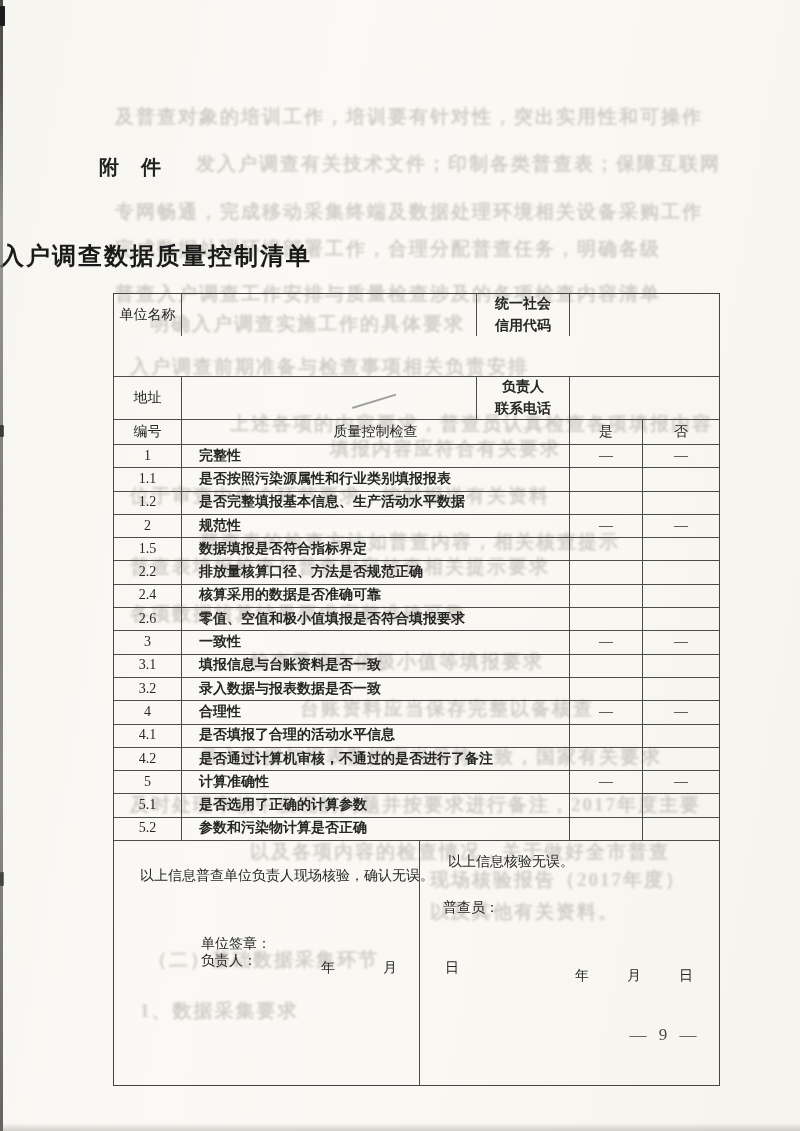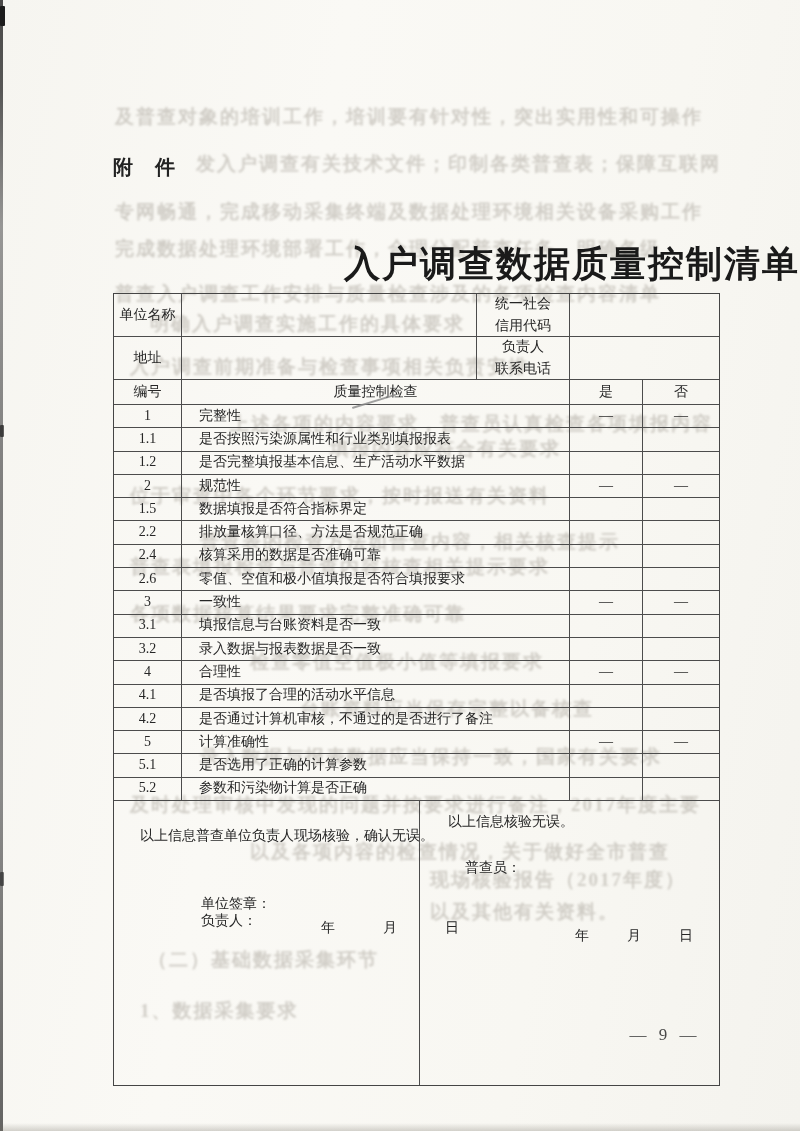--- a/index.html
+++ b/index.html
@@ -13,37 +13,37 @@
     background:linear-gradient(#111 0%,#222 8%,#777 20%,#555 45%,#666 70%,#333 100%);opacity:.75;}
   .edge-tick{position:absolute;left:0;background:#1c1c1c;width:5px;border-radius:1px;}
   .edge-bottom{position:absolute;left:0;top:1123px;width:100%;height:8px;
     background:linear-gradient(rgba(0,0,0,0),rgba(110,105,95,.28));}
   
   .ghost-layer{position:absolute;left:0;top:0;width:100%;height:100%;}
   .ghost{position:absolute;white-space:nowrap;font-size:19px;font-weight:600;
     letter-spacing:2px;color:#a9a49b;opacity:.5;filter:blur(1.2px);
     font-family:"Liberation Serif","DejaVu Serif",serif;}
   
-  .attachment{position:absolute;left:113px;top:154px;font-size:20px;font-weight:700;
+  .attachment{position:absolute;left:99px;top:154px;font-size:20px;font-weight:700;
     font-family:"Liberation Sans","DejaVu Sans",sans-serif;color:#222;letter-spacing:1px;}
-  .doc-title{position:absolute;left:0;top:240px;width:800px;text-align:right;
-    font-size:36px;font-weight:700;letter-spacing:2px;color:#1a1a1a;}
+  .doc-title{position:absolute;left:0;top:240px;width:800px;text-align:left;
+    font-size:24px;font-weight:700;letter-spacing:2px;color:#1a1a1a;}
   
   .form{position:absolute;left:113px;top:293px;width:607px;height:793px;
     box-sizing:border-box;border:1.5px solid #454545;display:flex;flex-direction:column;}
   .trow{display:flex;box-sizing:border-box;border-top:1px solid #4c4c4c;}
   .trow:first-child{border-top:none;}
   .cell{box-sizing:border-box;border-left:1px solid #4c4c4c;display:flex;
     align-items:center;font-size:14px;line-height:1.35;}
   .cell:first-child{border-left:none;}
   .c-center{justify-content:center;text-align:center;}
-  .c-left{justify-content:flex-start;padding-left:17px;padding-right:6px;}
-  .two-line{flex-direction:column;line-height:1.55;}
+  .c-left{justify-content:flex-start;padding-left:17px;padding-right:6px;font-weight:bold;}
+  .two-line{flex-direction:column;line-height:1.55;font-weight:bold;}
   .rowA{height:42px;}
-  .rowB{height:43px;}
+  .rowB{height:43px;margin-top:40px;}
   .rowC{height:25px;}
   .brow{height:23.3px;}
   .w-num{width:67px;}
   .w-hval{width:295px;}
   .w-hlabel{width:93px;}
   .w-hval2{flex:1;}
   .w-item{width:388px;}
   .w-yes{width:73px;}
   .w-no{flex:1;}
   .sigrow{flex:1;}
@@ -224,21 +224,21 @@
 
     <div class="trow sigrow">
       <div class="sigcell">
         <span class="sig-abs" style="left:26px;top:26px;">以上信息普查单位负责人现场核验，确认无误。</span>
         <span class="sig-abs" style="left:87px;top:70px;margin-top:41px;">负责人：</span>
         <span class="sig-abs" style="left:87px;top:94px;">单位签章：</span>
         <span class="sig-abs" style="left:207px;top:118px;letter-spacing:17px;">年　月　日</span>
       </div>
       <div class="sigcell">
         <span class="sig-abs" style="left:28px;top:12px;">以上信息核验无误。</span>
-        <span class="sig-abs" style="left:45px;top:58px;">普查员：</span>
+        <span class="sig-abs" style="left:23px;top:58px;">普查员：</span>
         <span class="sig-abs" style="right:14px;top:126px;letter-spacing:12px;">年　月　日</span>
       </div>
     </div>
   </div>
 
   <div class="pen-mark"></div>
 
   <div class="page-number">— 9 —</div>
 
   <div class="edge-left"></div>

